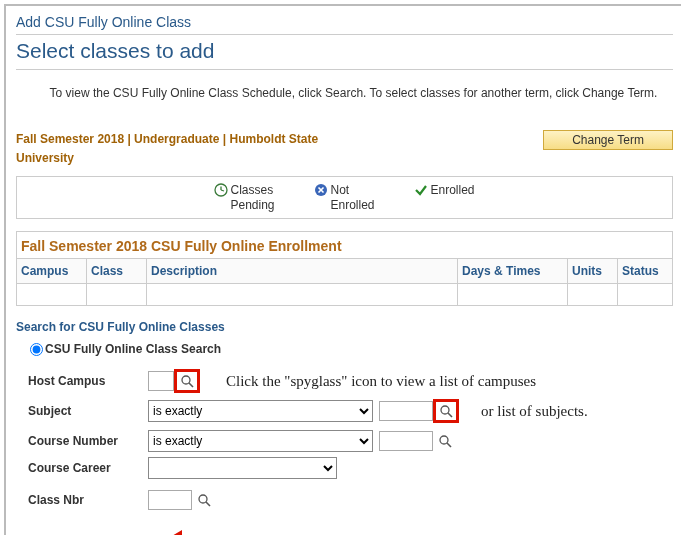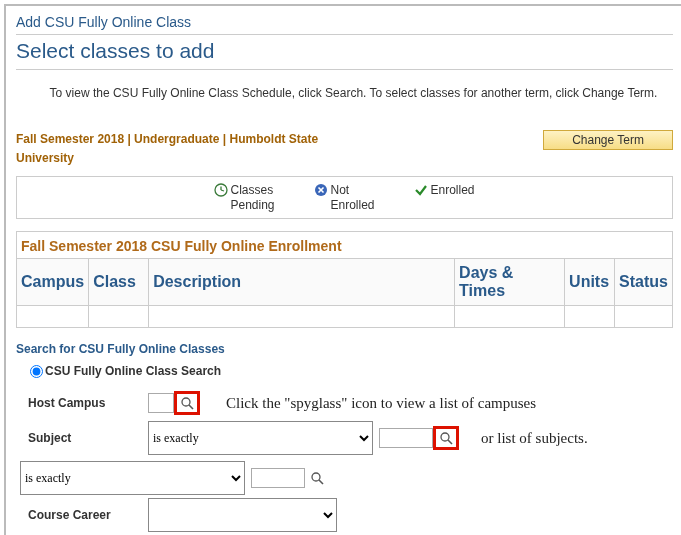--- a/index.html
+++ b/index.html
@@ -78,21 +78,21 @@
   font-weight: bold;
   padding: 6px 4px 4px 4px;
   border: 1px solid #ccc;
   border-bottom: none;
   margin-top: 12px;
   background: #fff;
 }
 table.enroll {
   width: 100%;
   border-collapse: collapse;
-  font-size: 16px;
+  font-size: 12px;
 }
 table.enroll th, table.enroll td {
   border: 1px solid #ccc;
   padding: 5px 4px;
   text-align: left;
 }
 table.enroll th {
   color: #2a5a8a;
   font-weight: bold;
   background: #fafafa;
@@ -123,25 +123,24 @@
   font-size: 12px;
   padding-left: 8px;
 }
 .form-row input[type=text] {
   height: 20px;
   border: 1px solid #aaa;
   font-size: 12px;
   padding: 0 3px;
 }
 .form-row select {
-  height: 34px;
+  height: 22px;
   border: 1px solid #888;
   font-size: 12px;
   background: #fff;
-  font-family: Liberation Serif, serif;
 }
 .spy {
   display: inline-flex;
   width: 18px; height: 18px;
   align-items: center; justify-content: center;
   cursor: pointer;
 }
 .redbox {
   border: 3px solid #d10;
   padding: 0;
@@ -273,20 +272,21 @@
               <circle cx="6" cy="6" r="4" fill="none" stroke="#555" stroke-width="1.3"></circle>
               <line x1="9" y1="9" x2="13" y2="13" stroke="#555" stroke-width="1.6"></line>
             </svg>
         </span>
       </span>
     </div>
     <span class="annot" style="margin-left:18px">or list of subjects.</span>
   </div>
 
   <div class="form-row">
+    <span class="flabel">Course Number</span>
     <select style="width:225px">
       <option>is exactly</option>
     </select>
     <input type="text" style="width: 54px; margin-left: 6px;">
     <span class="spy" style="margin-left:3px">
       <svg width="14" height="14" viewBox="0 0 14 14">
           <circle cx="6" cy="6" r="4" fill="none" stroke="#555" stroke-width="1.3"></circle>
           <line x1="9" y1="9" x2="13" y2="13" stroke="#555" stroke-width="1.6"></line>
         </svg>
     </span>

